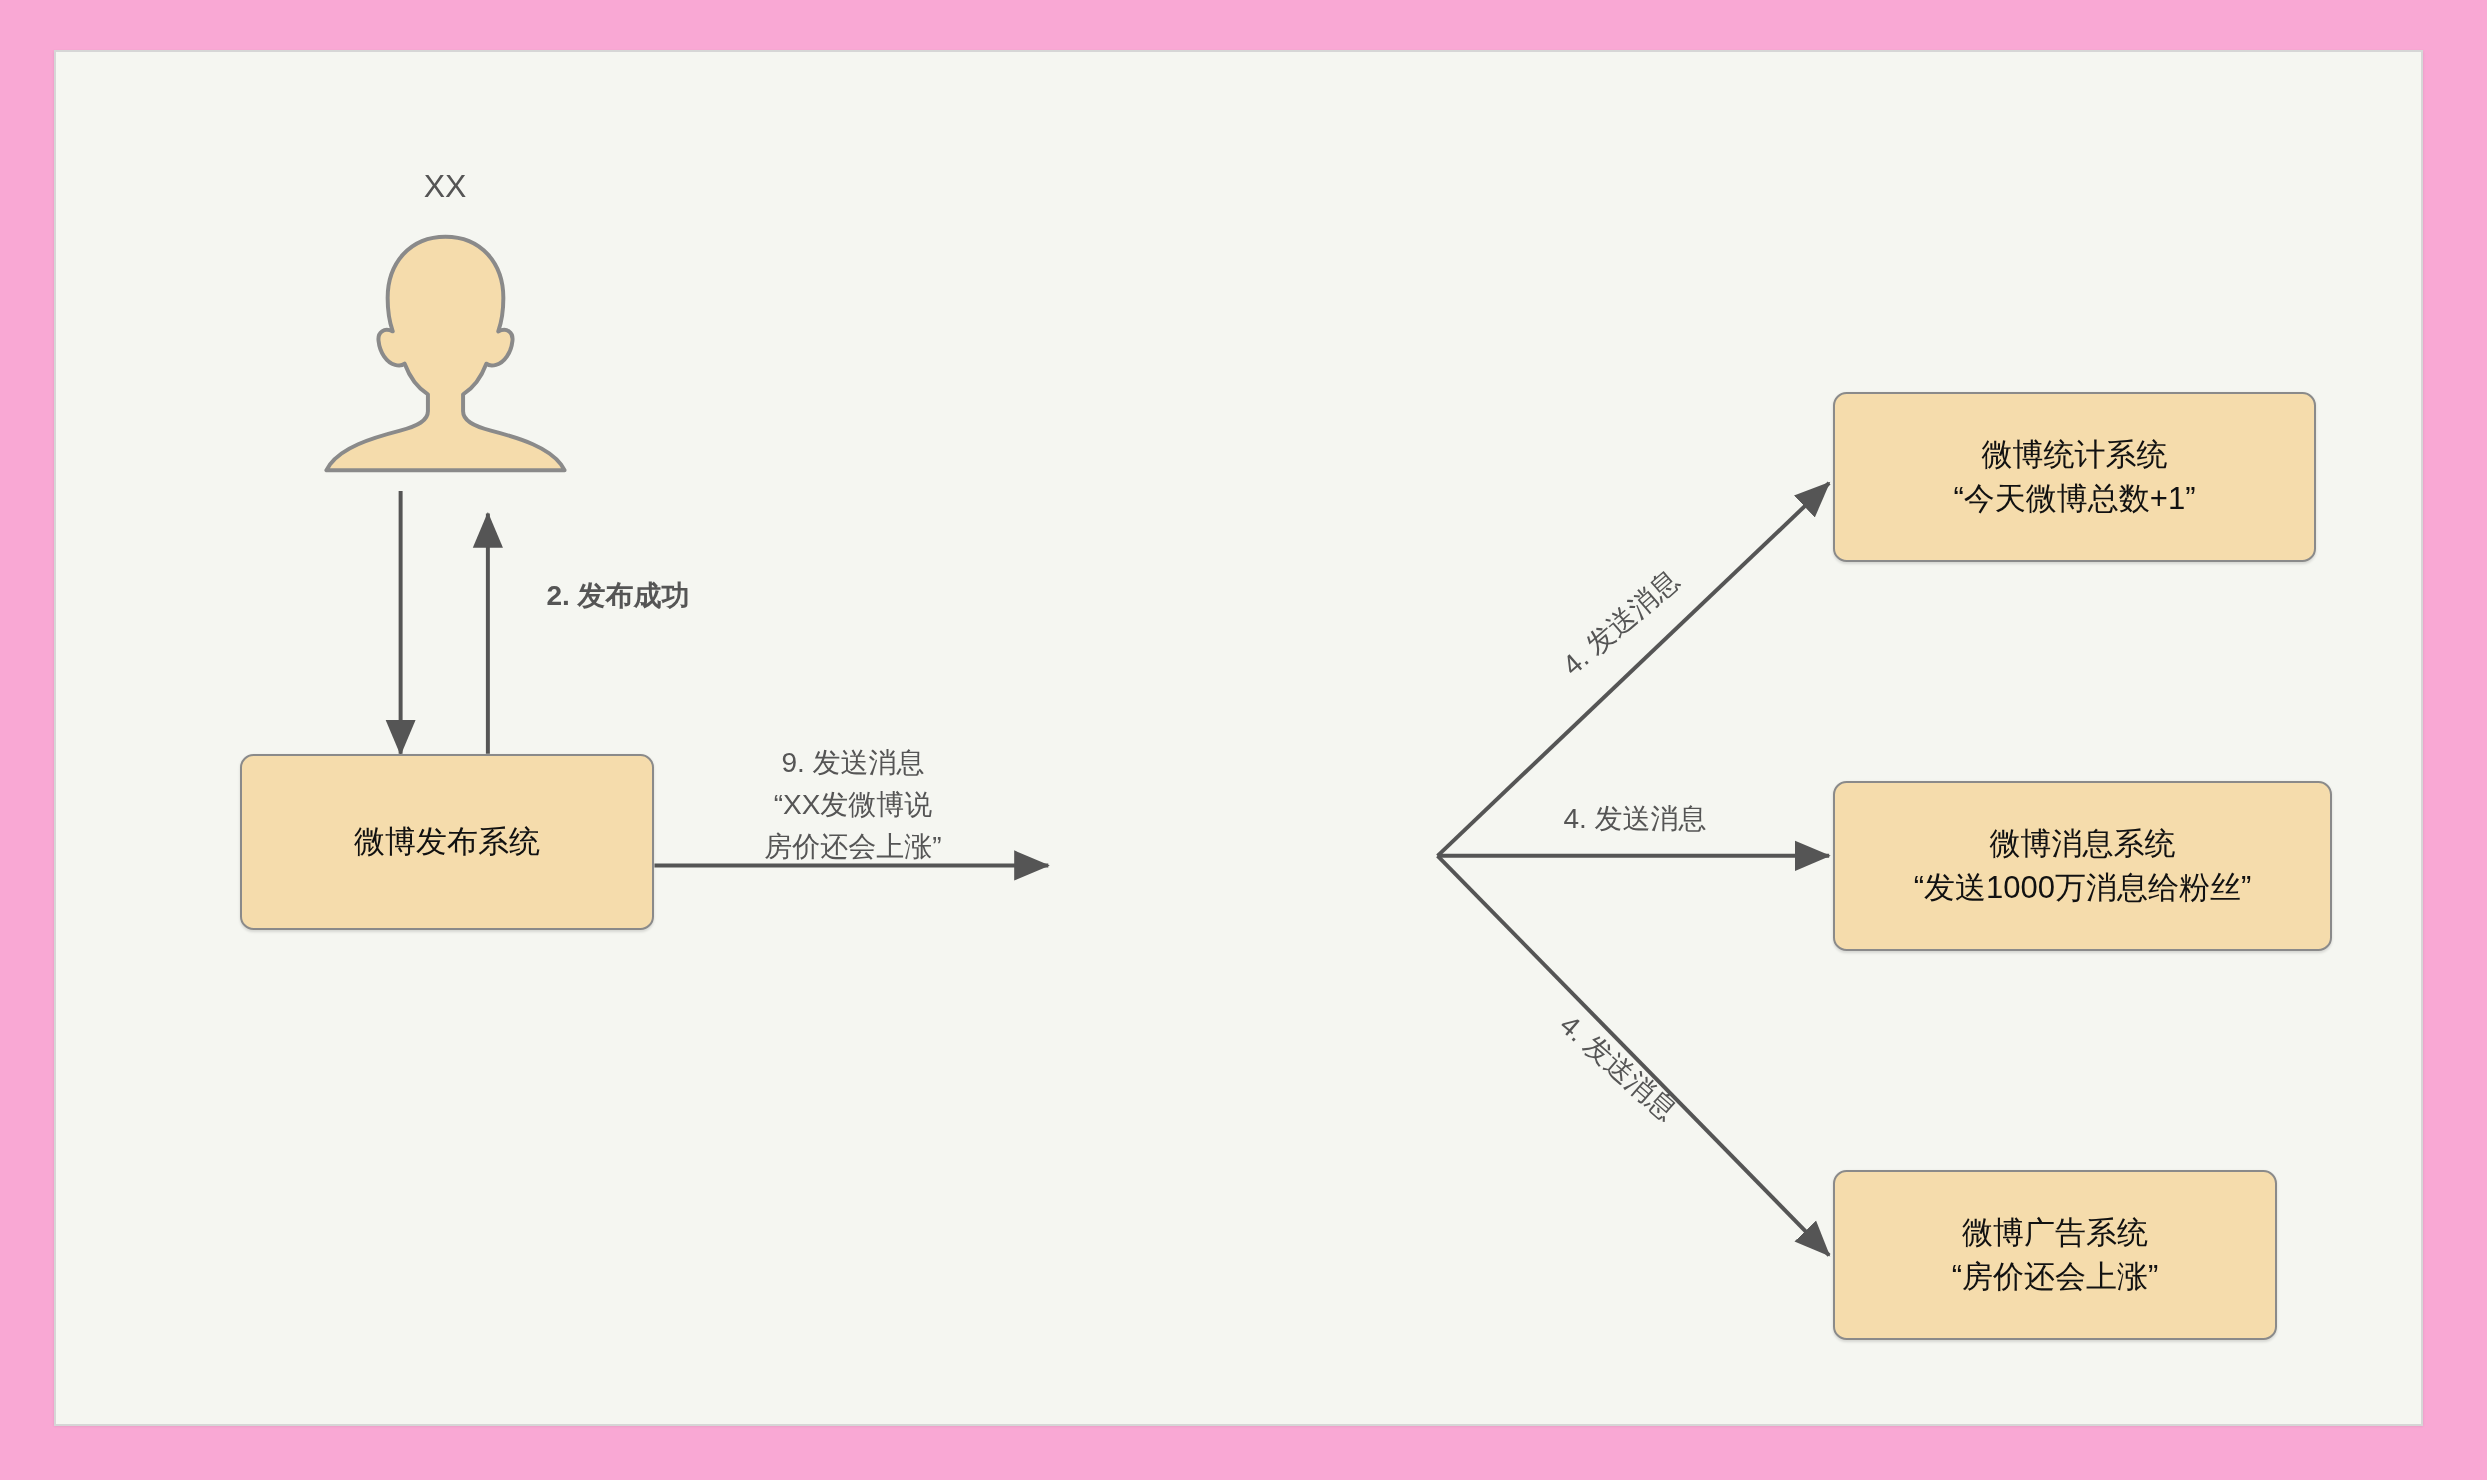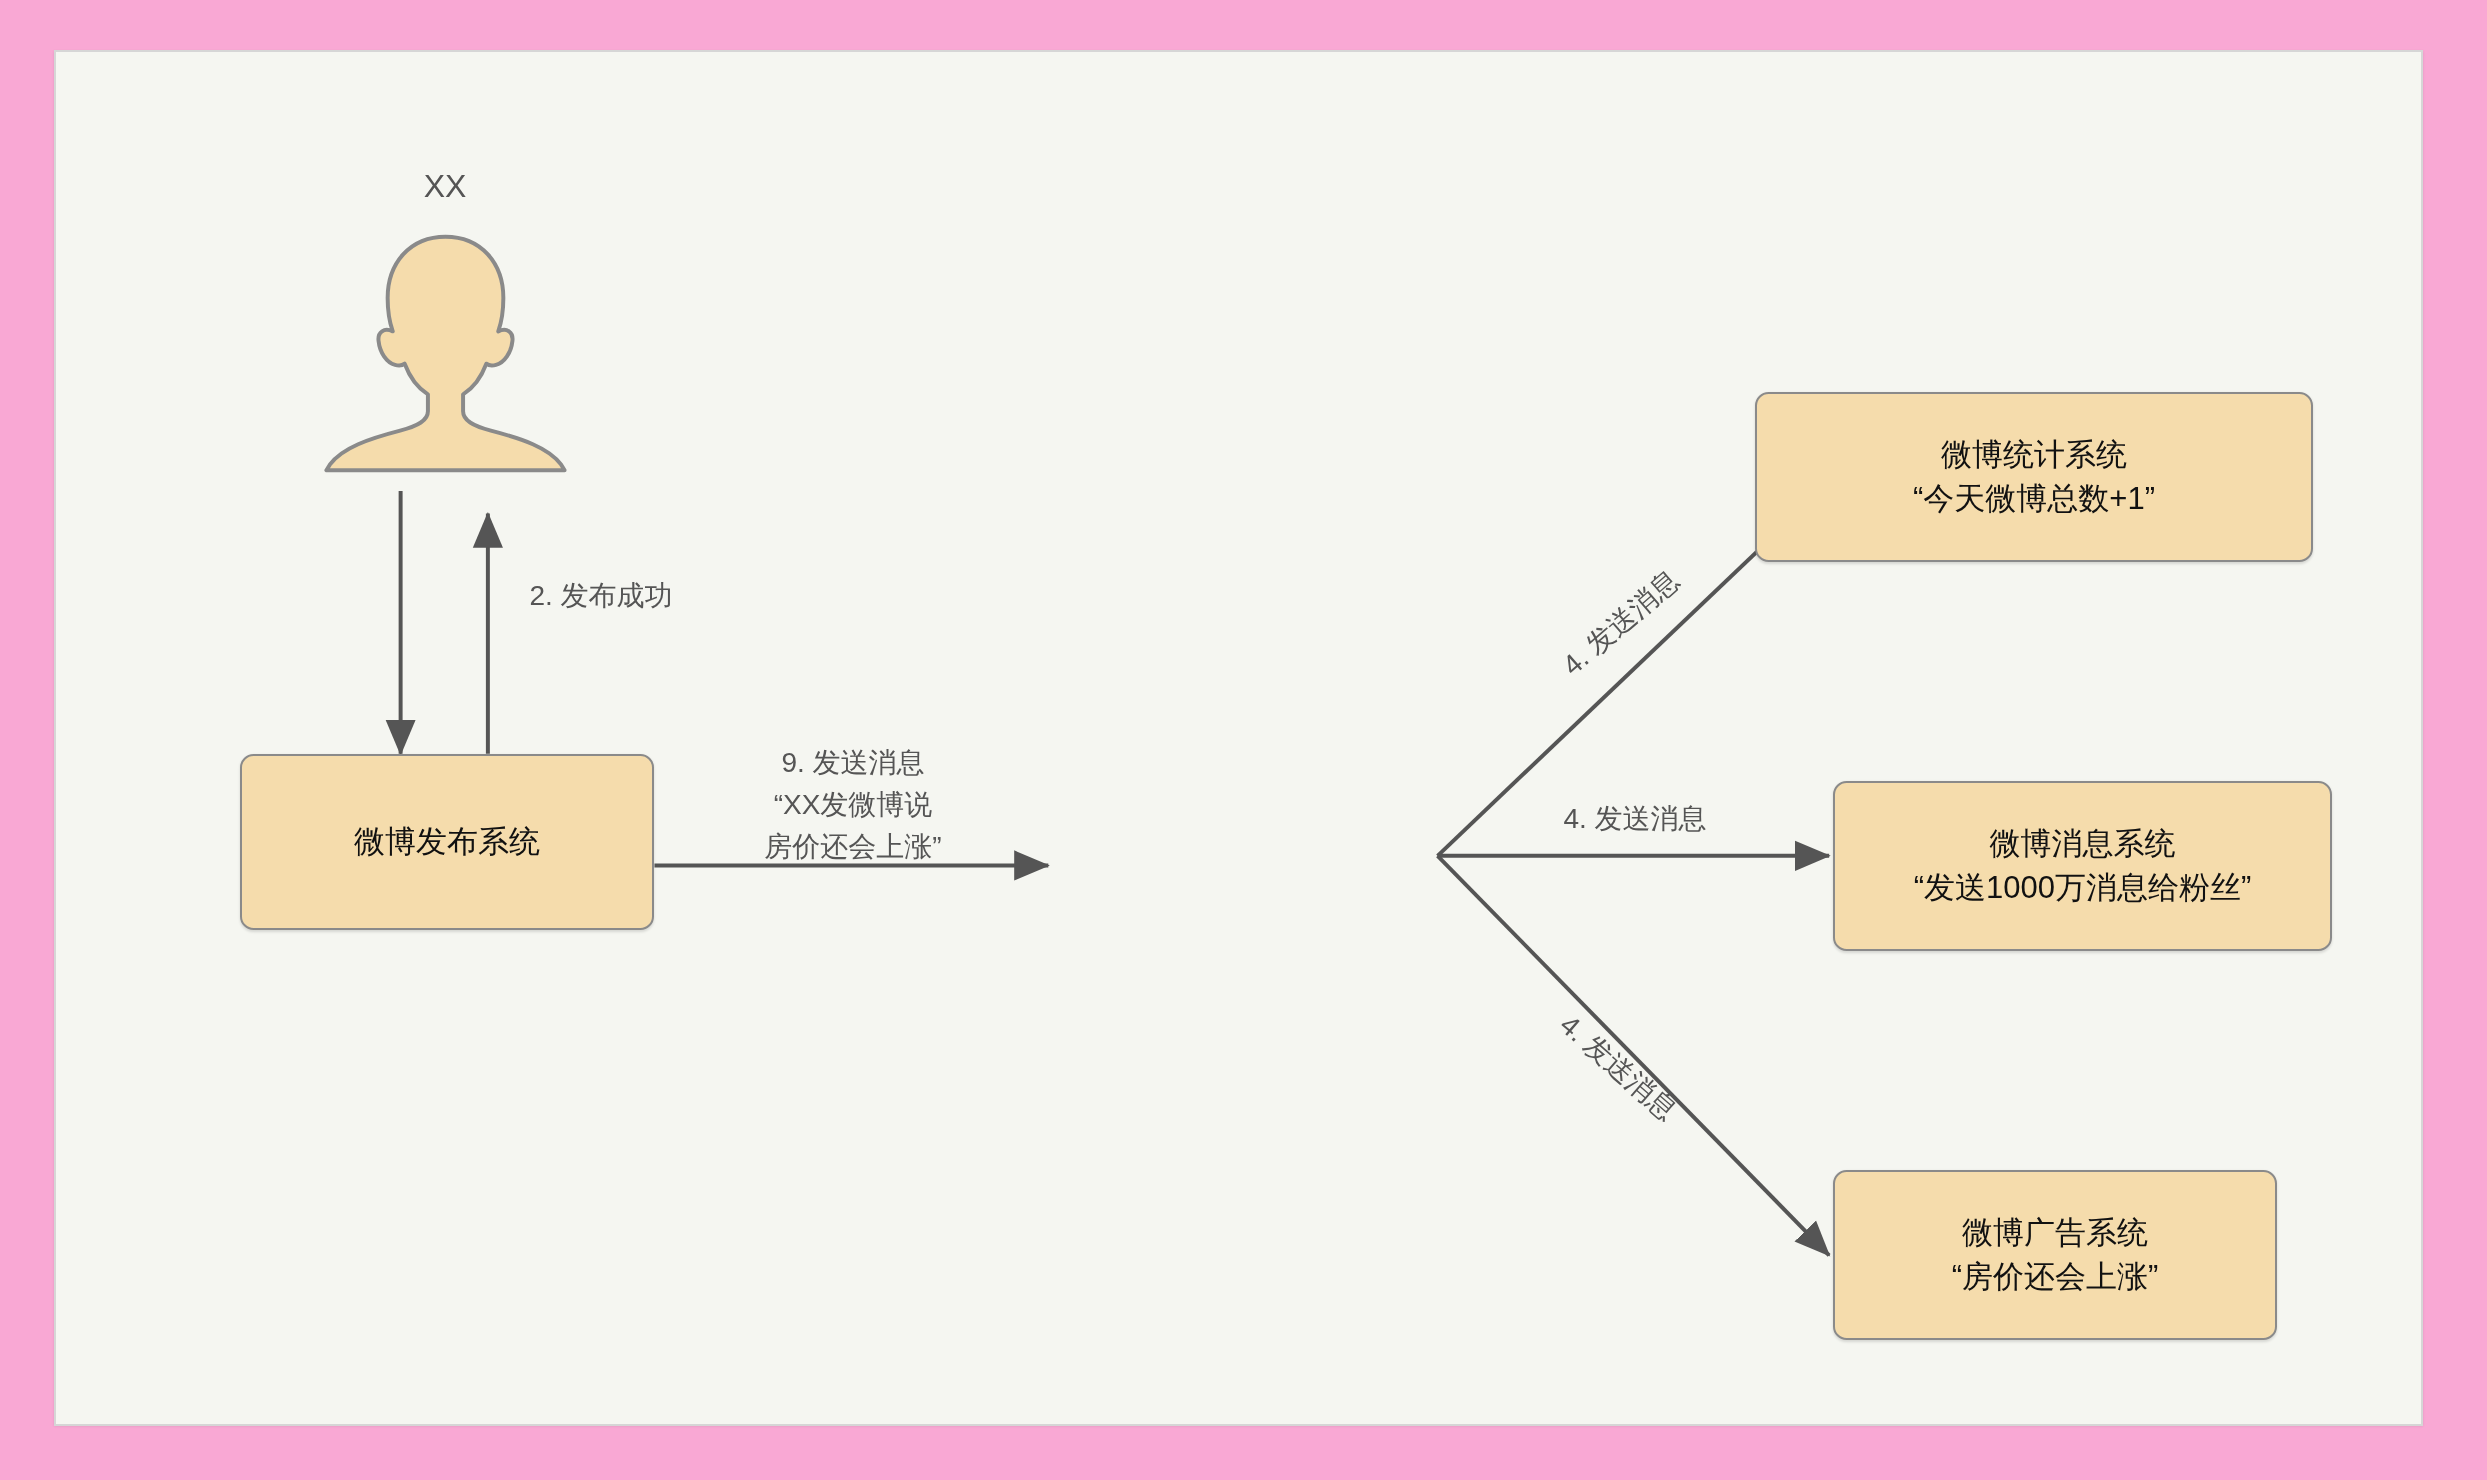--- a/index.html
+++ b/index.html
@@ -141,37 +141,37 @@
                C329 160 332 140 332 118
                C332 56 292 10 230 10 Z" fill="#f5dcac" stroke="#8a8a8a" stroke-width="7" stroke-linejoin="round"></path>
     </svg>
   </div>
 
   <div class="node rounded" style="left:240px; top:754px; width:414px; height:176px;">
     <span class="ln">微博发布系统</span>
   </div>
 
 
-  <div class="node rounded" style="left:1755px; top:392px; width:558px; height:170px;">
+  <div class="node rounded" style="left:1833px; top:392px; width:483px; height:170px;">
     <span class="ln">微博统计系统</span>
     <span class="ln">“今天微博总数+1”</span>
   </div>
 
   <div class="node rounded" style="left:1833px; top:781px; width:499px; height:170px;">
     <span class="ln">微博消息系统</span>
     <span class="ln">“发送1000万消息给粉丝”</span>
   </div>
 
   <div class="node rounded" style="left:1833px; top:1170px; width:444px; height:170px;">
     <span class="ln">微博广告系统</span>
     <span class="ln">“房价还会上涨”</span>
   </div>
 
 
-  <div class="label ctr" style="left:601px; top:596px;">
+  <div class="label ctr" style="left:618px; top:596px;font-weight:bold;">
     <span class="ln">2. 发布成功</span>
   </div>
 
   <div class="label ctr" style="left:853px; top:805px;">
     <span class="ln">9. 发送消息</span>
     <span class="ln">“XX发微博说</span>
     <span class="ln">房价还会上涨”</span>
   </div>
 
   <div class="label rot-up" style="left:1621px; top:623px;">

